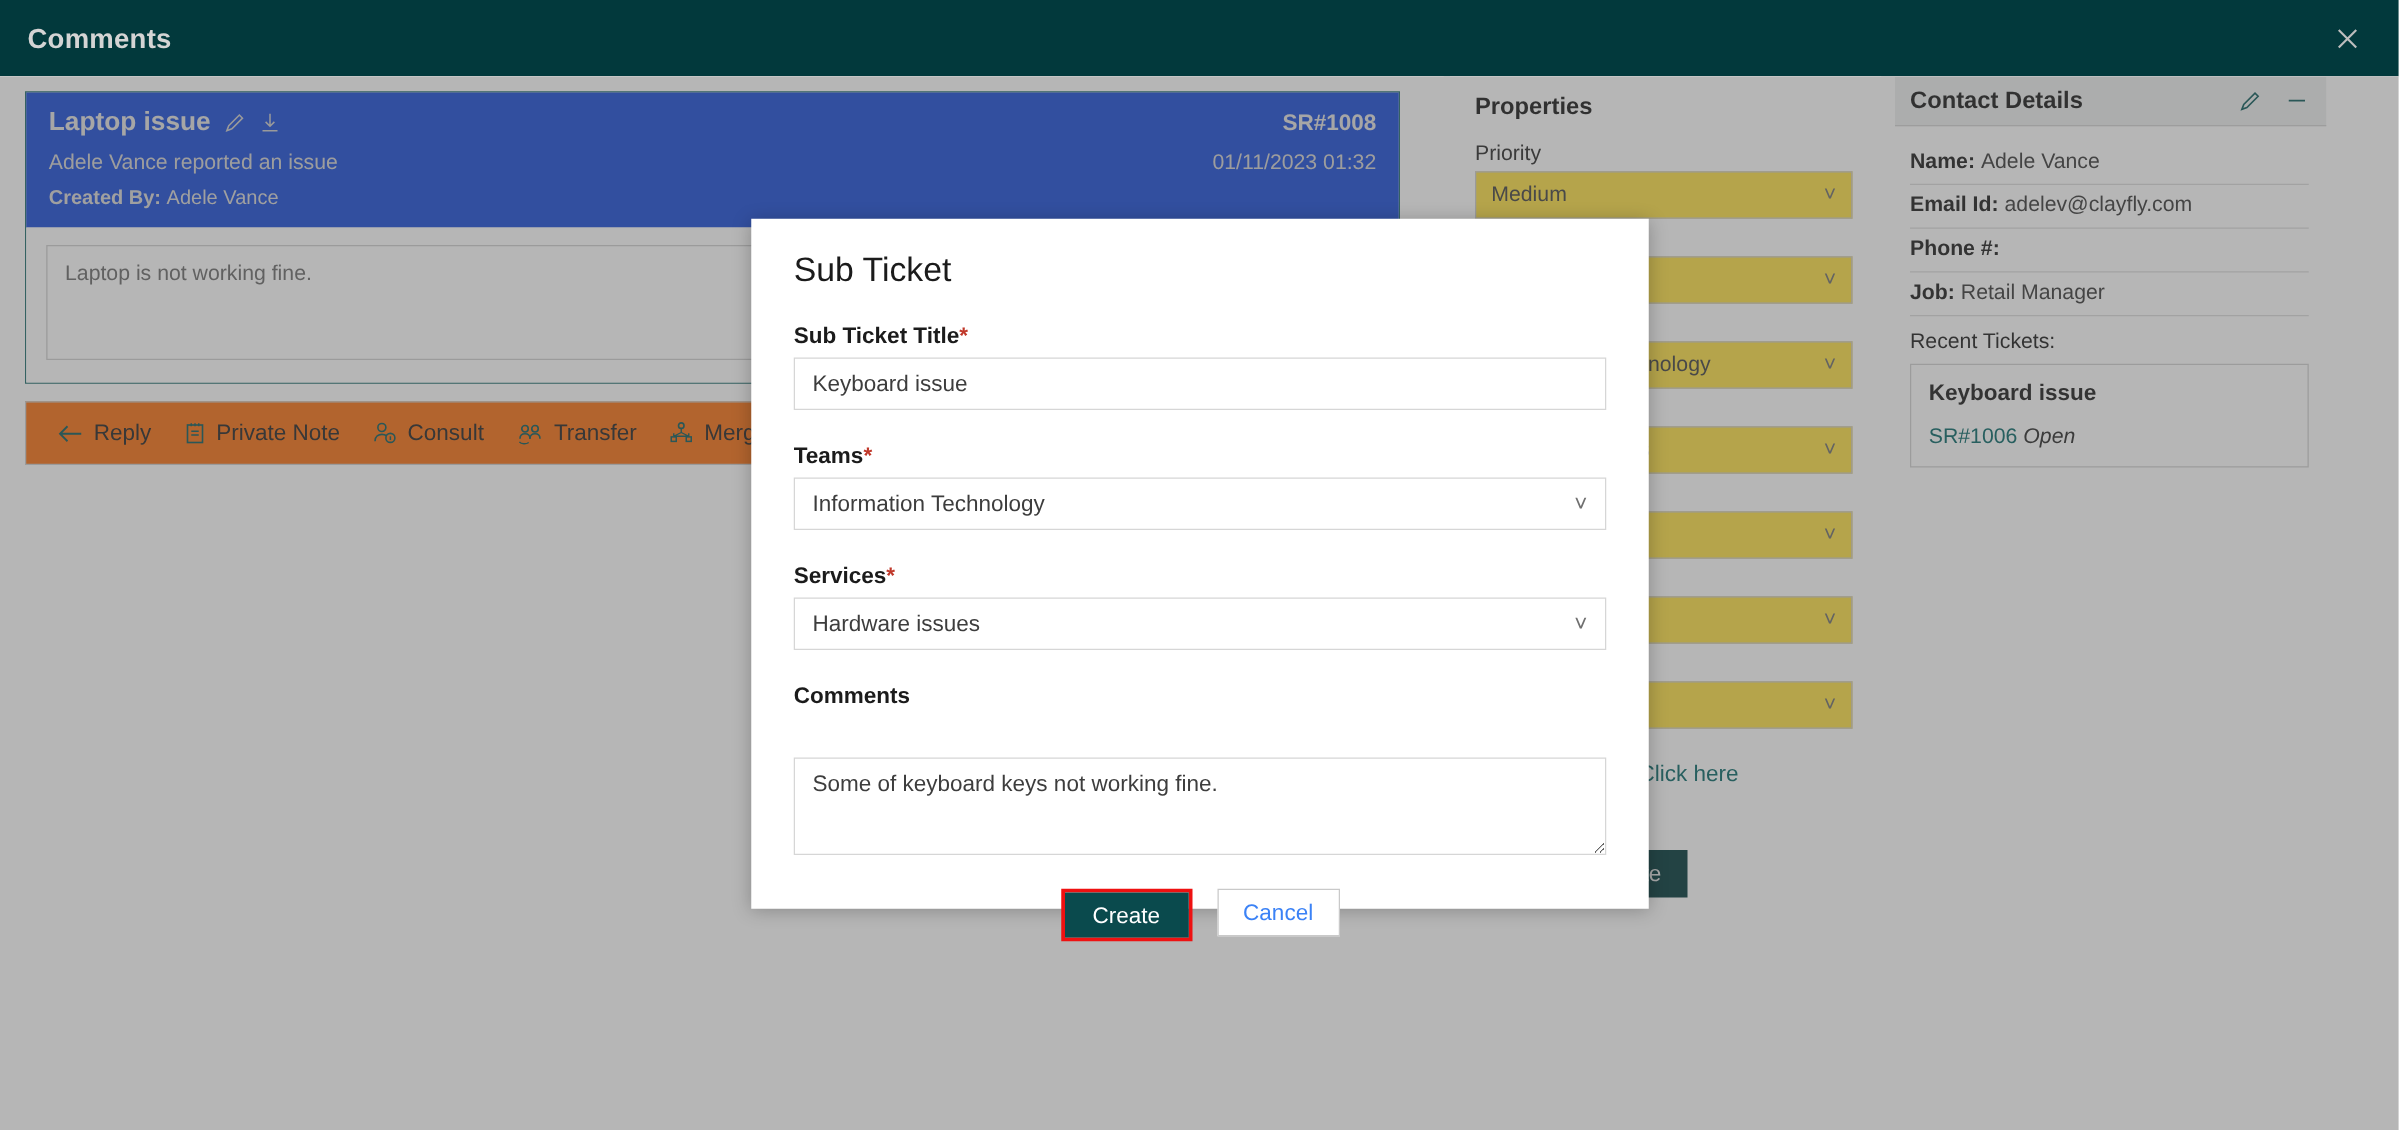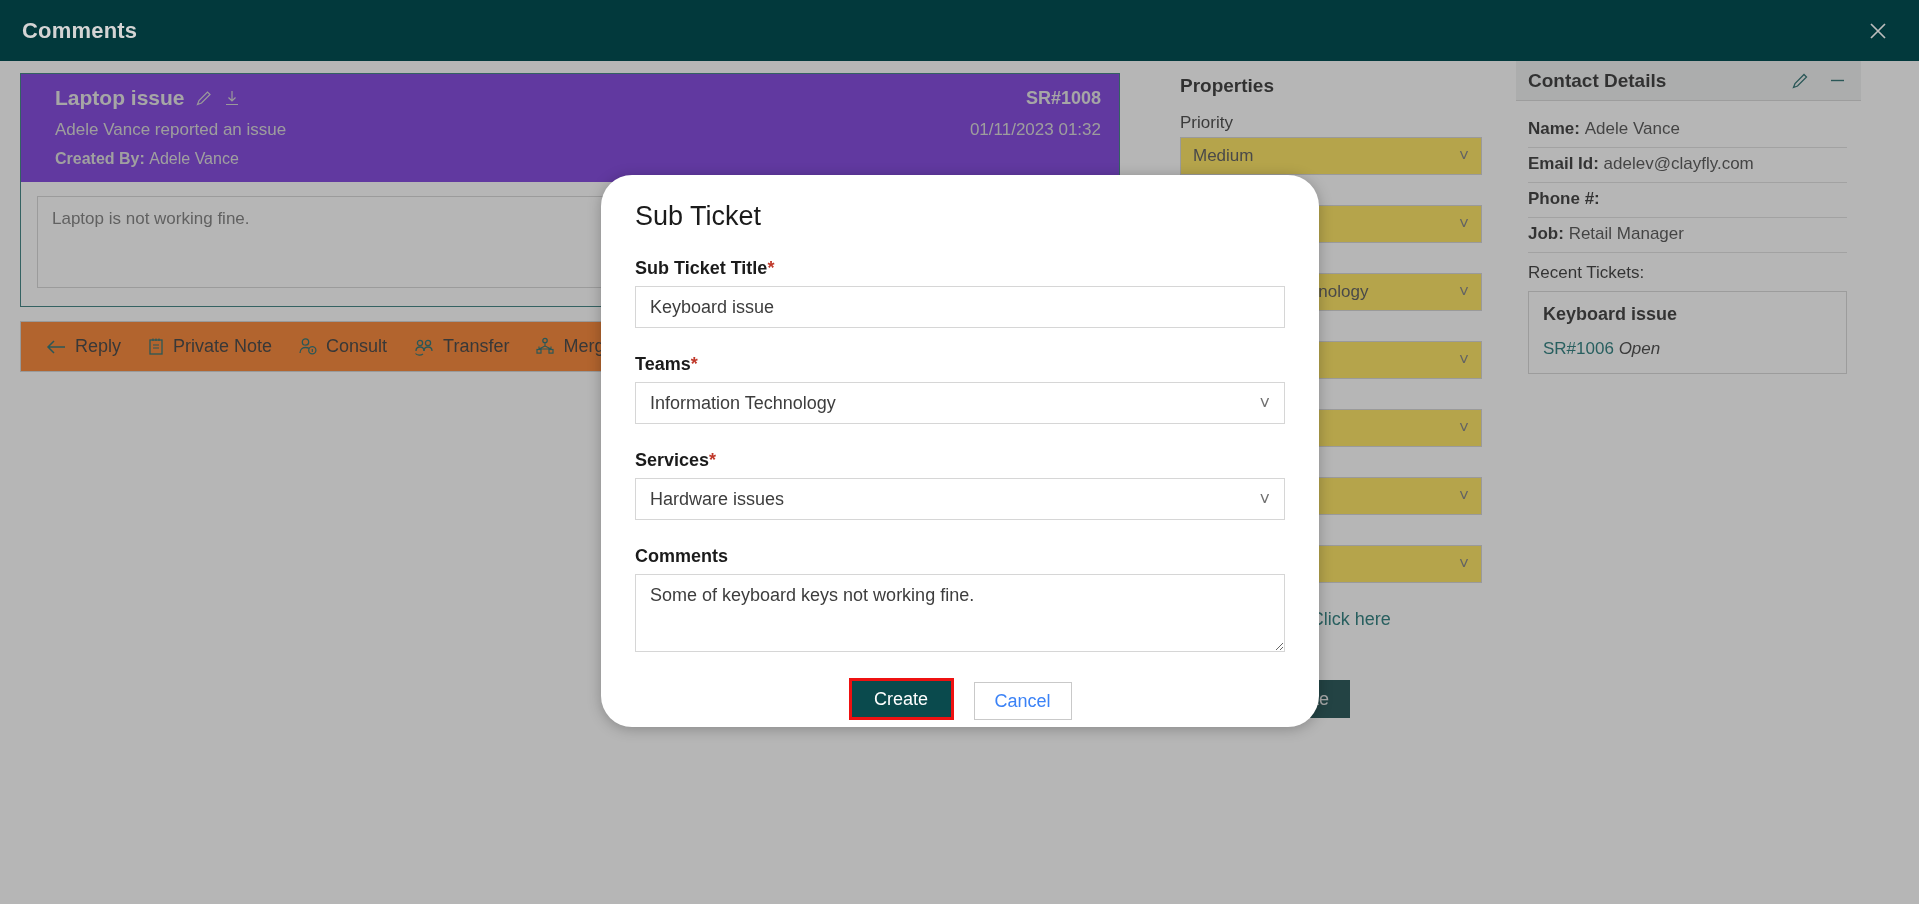--- a/index.html
+++ b/index.html
@@ -38,22 +38,22 @@
     position: absolute; left: 0px; top: 0px; width: 1155px; height: 843px;
     background: #ffffff;
     padding: 12px 0 0 20px;
   }
   .ticket-card {
     width: 1100px;
     border: 1px solid #1f6f6f;
     background: #ffffff;
   }
   .ticket-head {
-    background: #6d28d9; color: #dfdfdf;
-    padding: 12px 18px 14px 34px;
+    background: #1d4ed8; color: #dfdfdf;
+    padding: 12px 18px 14px 18px;
   }
   .ticket-head-row1 {
     display: flex; align-items: center; justify-content: space-between;
   }
   .ticket-title-wrap { display: flex; align-items: center; gap: 10px; }
   .ticket-title { font-size: 21px; font-weight: 700; color: #e3e3e3; }
   .icon-btn { display: inline-flex; align-items: center; justify-content: center; cursor: pointer; }
   .ticket-sr { font-size: 18px; font-weight: 700; color: #e3e3e3; }
   .ticket-head-row2 {
     display: flex; align-items: center; justify-content: space-between;
@@ -148,21 +148,20 @@
   
   .overlay {
     position: absolute; left: 0; top: 61px; width: 1919px; height: 843px;
     background: rgba(80,80,80,0.42);
   }
   .modal {
     position: absolute; left: 601px; top: 175px; width: 718px; height: 552px;
     background: #ffffff;
     box-shadow: 0 2px 14px rgba(0,0,0,.25);
     padding: 26px 34px 0 34px;
-    border-radius: 31px;
   }
   .modal-title { font-size: 27px; color: #1b1b1b; font-weight: 400; }
   .m-label {
     font-size: 18px; color: #1b1b1b; font-weight: 700;
     margin-top: 26px; margin-bottom: 7px;
   }
   .req { color: #c0392b; font-weight: 700; }
   .m-input {
     width: 650px; height: 42px;
     border: 1px solid #d6d6d6; background: #fff;
@@ -176,23 +175,24 @@
     display: flex; align-items: center; justify-content: space-between;
     padding: 0 14px; font-size: 18px; color: #3d3d3d; cursor: pointer;
   }
   .m-textarea {
     width: 650px; height: 78px;
     border: 1px solid #d6d6d6; background: #fff;
     font-size: 18px; color: #3d3d3d;
     padding: 10px 14px;
     resize: both;
     font-family: "Liberation Sans", sans-serif;
+    margin-top: 32px;
   }
   .modal-actions {
-    margin-top: 22px; display: flex; align-items: flex-end;
+    margin-top: 22px; display: flex; align-items: flex-start;
     justify-content: center; gap: 16px;
   }
   .btn-create-wrap {
     border: 3px solid #ee1111; padding: 0; display: inline-block;
   }
   .btn-create {
     width: 99px; height: 36px; background: #0a4a4d; color: #ffffff;
     font-size: 18px; border: none; cursor: pointer;
     font-family: "Liberation Sans", sans-serif;
   }

